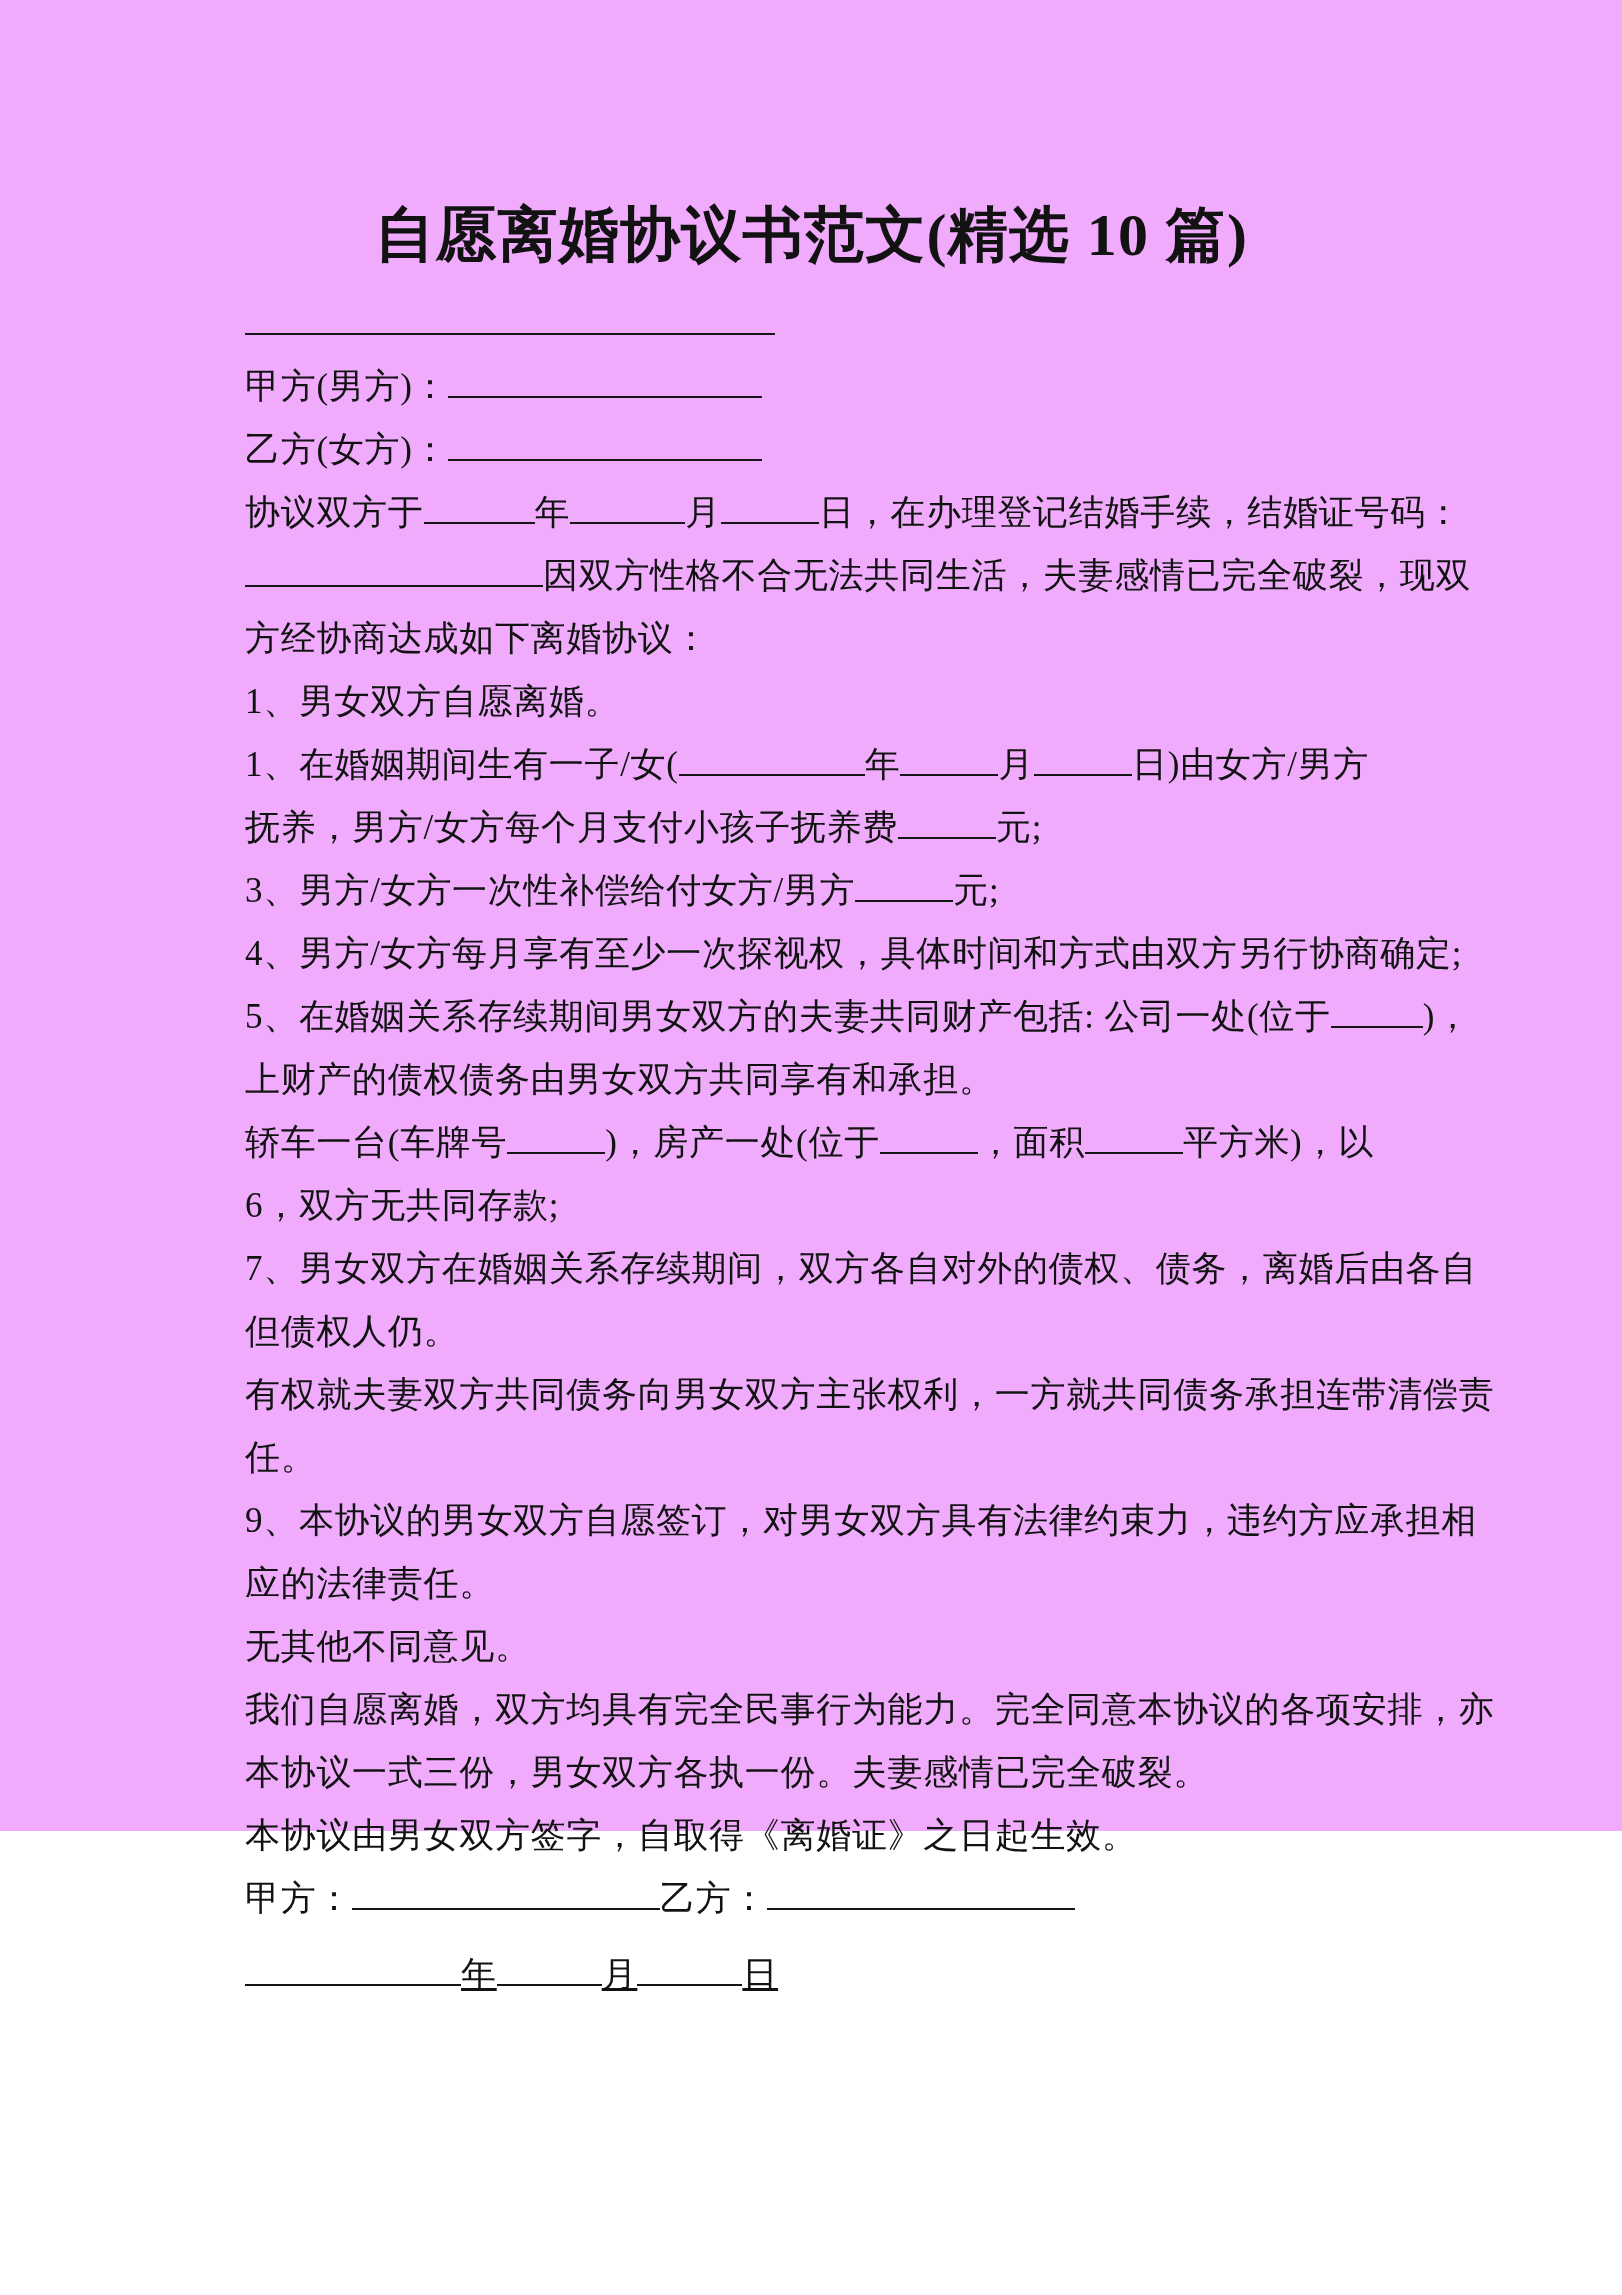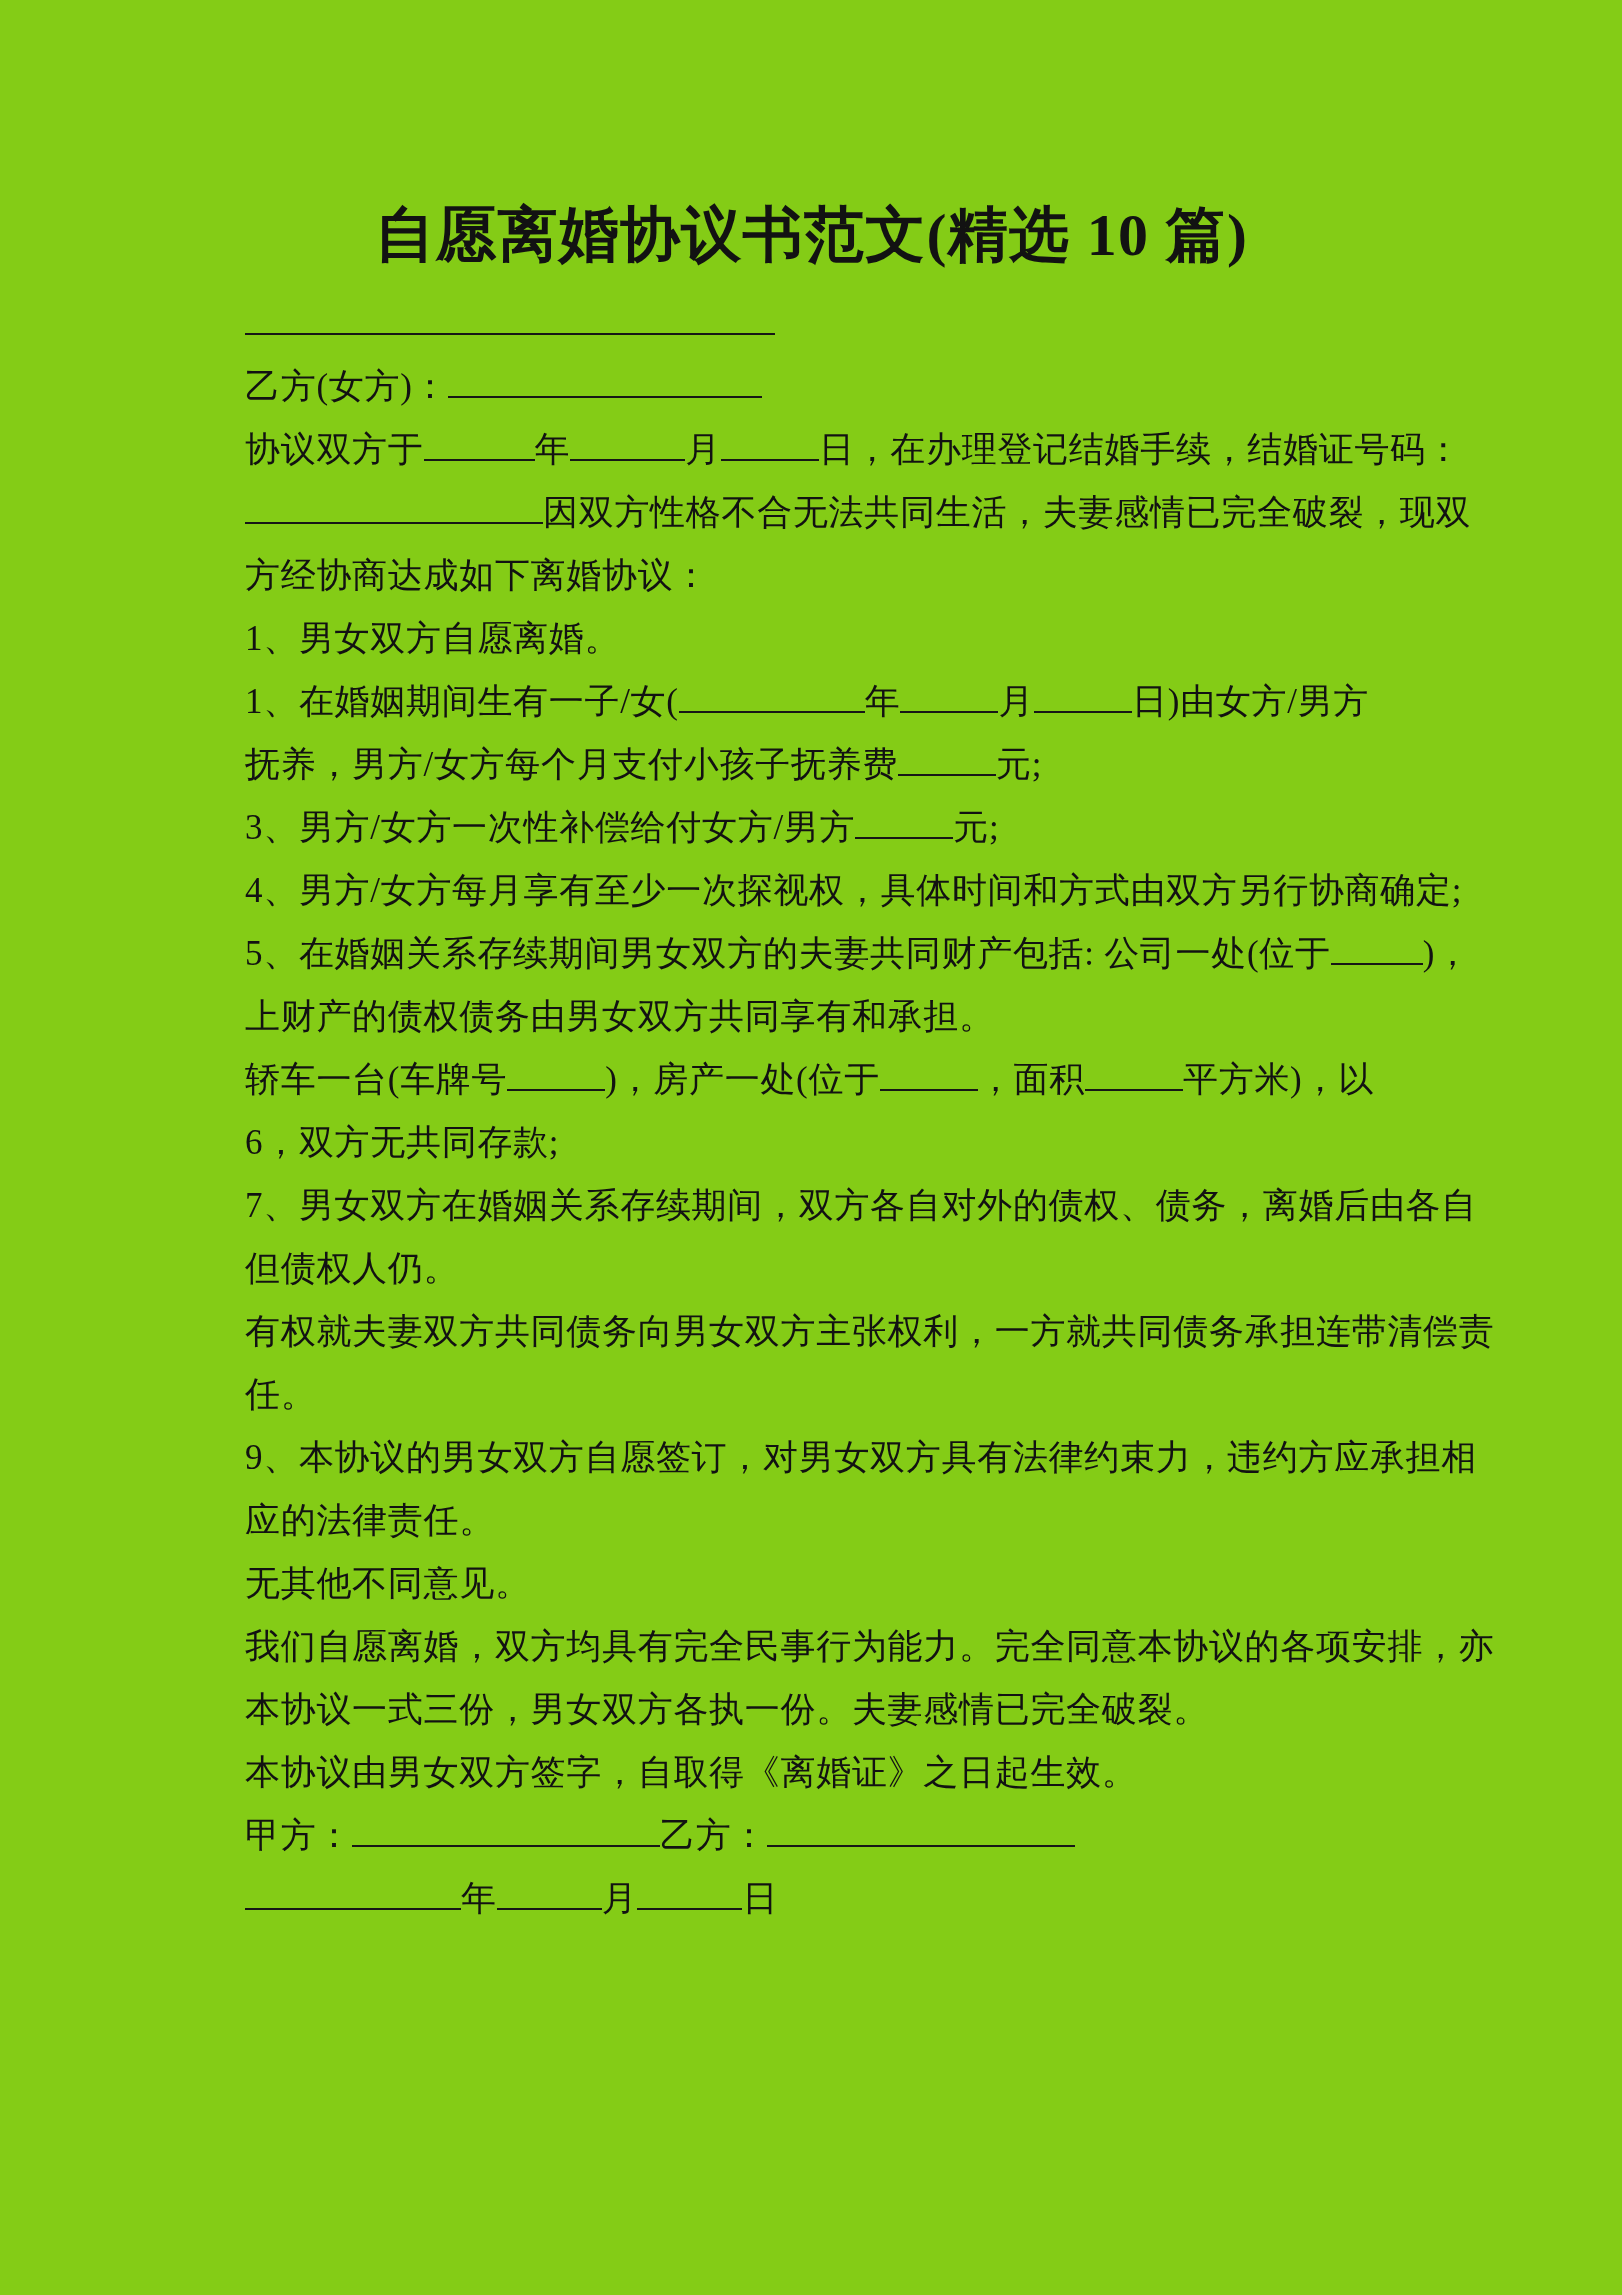--- a/index.html
+++ b/index.html
@@ -8,22 +8,22 @@
     background: #ffffff;
   }
   body {
     width: 1623px;
     height: 2295px;
     overflow: hidden;
   }
   .page {
     position: relative;
     width: 1623px;
-    height: 2295px;
-    background: #84cc16;
+    height: 1831px;
+    background: #f0abfc;
     color: #121212;
     font-family: "Liberation Serif", "DejaVu Serif", serif;
   }
   .title {
     margin: 0;
     padding: 196px 39px 0 39px;
     text-align: center;
     font-size: 60px;
     font-weight: bold;
     line-height: 79px;
@@ -50,20 +50,21 @@
     vertical-align: baseline;
   }
 </style>
 </head>
 <body>
 
 <div class="page">
   <h1 class="title">自愿离婚协议书范文(精选 10 篇)</h1>
   <div class="lines" id="lines">
       <div class="doc-line"><span class="blank" style="width: 530px;"></span></div>
+      <div class="doc-line"><span class="run">甲方(男方)：</span><span class="blank" style="width: 314px;"></span></div>
       <div class="doc-line"><span class="run">乙方(女方)：</span><span class="blank" style="width: 314px;"></span></div>
       <div class="doc-line"><span class="run">协议双方于</span><span class="blank" style="width: 111px;"></span><span class="run">年</span><span class="blank" style="width: 115px;"></span><span class="run">月</span><span class="blank" style="width: 98px;"></span><span class="run">日，在办理登记结婚手续，结婚证号码：</span></div>
       <div class="doc-line"><span class="blank" style="width: 298px;"></span><span class="run">因双方性格不合无法共同生活，夫妻感情已完全破裂，现双</span></div>
       <div class="doc-line"><span class="run">方经协商达成如下离婚协议：</span></div>
       <div class="doc-line"><span class="run">1、男女双方自愿离婚。</span></div>
       <div class="doc-line"><span class="run">1、在婚姻期间生有一子/女(</span><span class="blank" style="width: 186px;"></span><span class="run">年</span><span class="blank" style="width: 98px;"></span><span class="run">月</span><span class="blank" style="width: 98px;"></span><span class="run">日)由女方/男方</span></div>
       <div class="doc-line"><span class="run">抚养，男方/女方每个月支付小孩子抚养费</span><span class="blank" style="width: 98px;"></span><span class="run">元;</span></div>
       <div class="doc-line"><span class="run">3、男方/女方一次性补偿给付女方/男方</span><span class="blank" style="width: 98px;"></span><span class="run">元;</span></div>
       <div class="doc-line"><span class="run">4、男方/女方每月享有至少一次探视权，具体时间和方式由双方另行协商确定;</span></div>
       <div class="doc-line"><span class="run">5、在婚姻关系存续期间男女双方的夫妻共同财产包括: 公司一处(位于</span><span class="blank" style="width: 92px;"></span><span class="run">)，</span></div>

